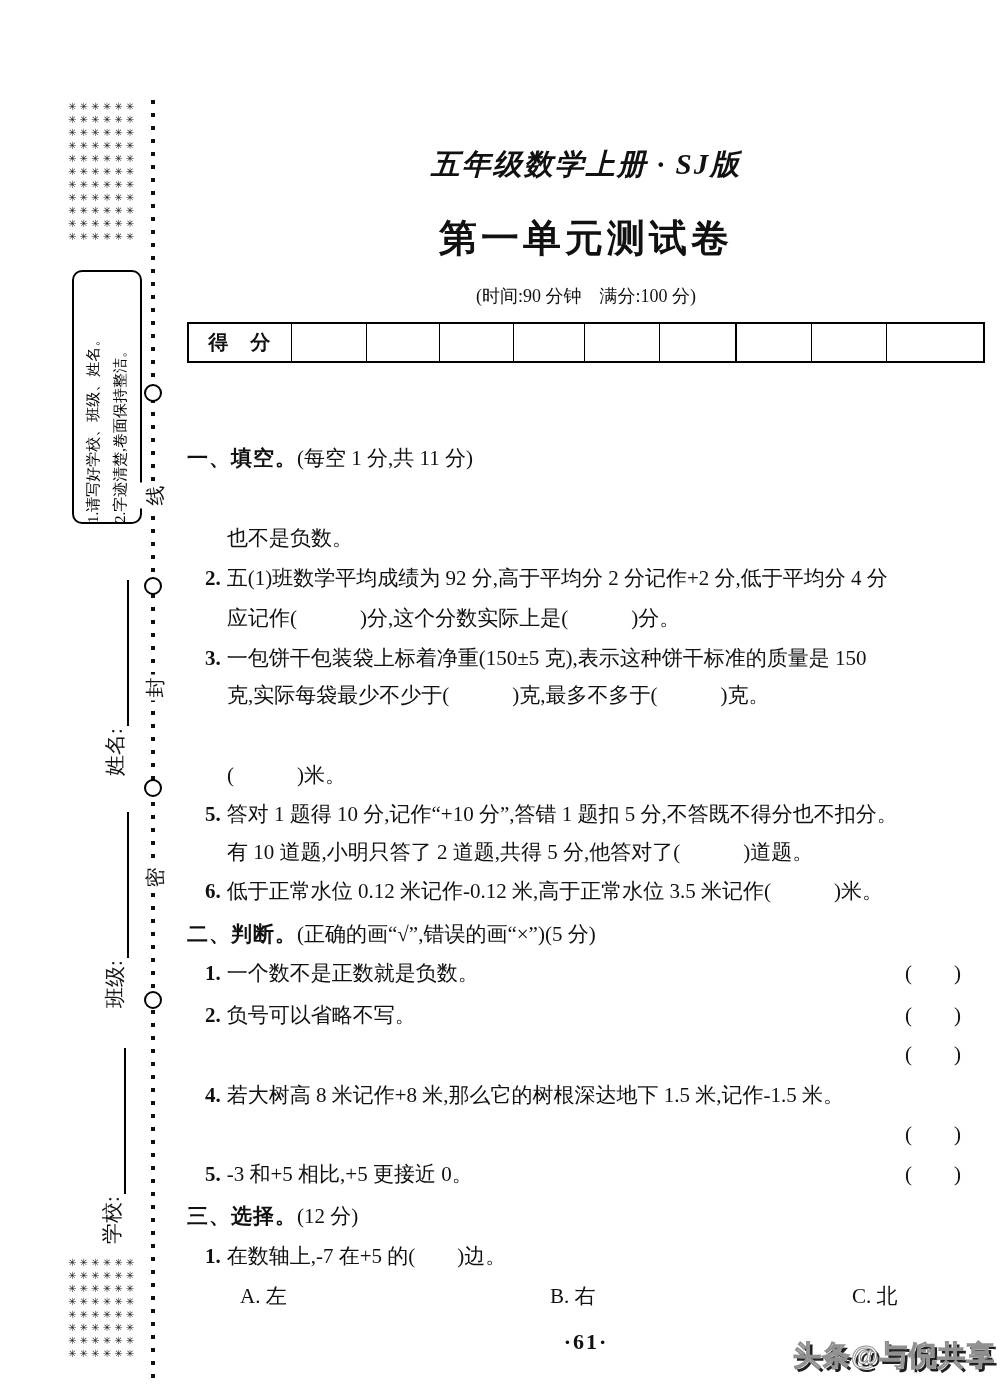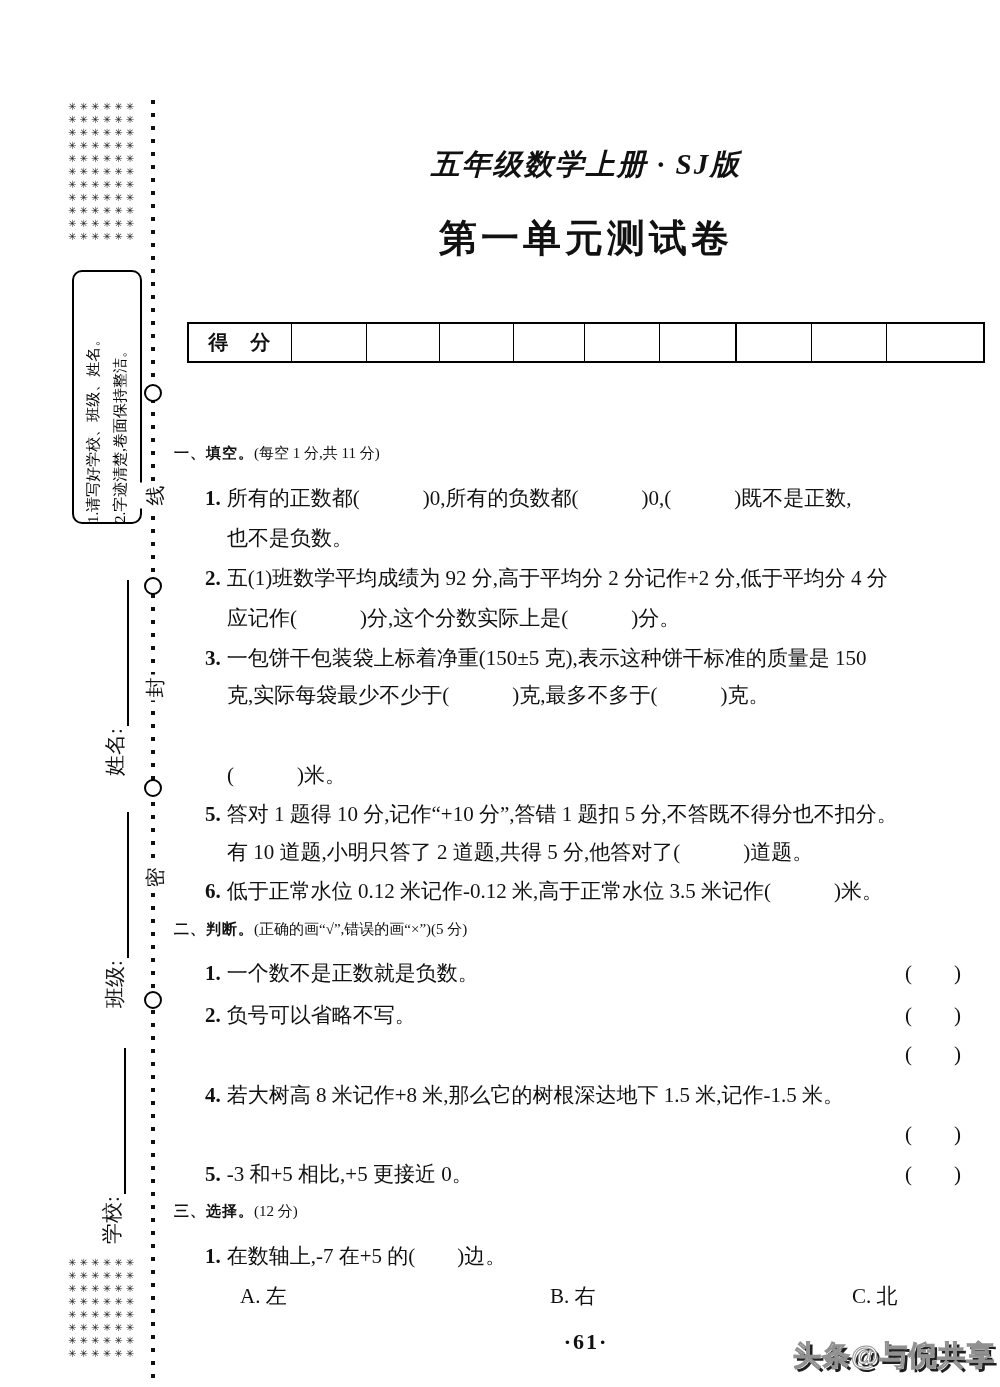--- a/index.html
+++ b/index.html
@@ -61,21 +61,21 @@
   .score-table{
     position:absolute;left:187px;top:322px;border-collapse:collapse;table-layout:fixed;
   }
   .score-table td{
     border:1px solid #000;text-align:center;font-size:20px;font-weight:bold;
     height:37px;padding:0;letter-spacing:1px;
   }
   .score-table{border:2px solid #000;}
   .score-table td.thickl{border-left:2px solid #000;}
   
-  .h-section{left:174px;font-size:15px;}
+  .h-section{left:187px;font-size:21px;}
   .h-section .hb{font-weight:bold;letter-spacing:1px;}
   .q-line{left:205px;font-size:21px;}
   .q-cont{left:227px;font-size:21px;}
   .q-line .qn{font-weight:bold;margin-right:6px;}
   .judge-bracket{left:905px;font-size:21px;}
   .option{font-size:21px;}
   .page-number{
     left:187px;top:1329px;width:798px;text-align:center;
     font-size:22px;font-weight:bold;letter-spacing:2px;
   }
@@ -136,20 +136,21 @@
     <span>班级:</span>
       <span class="blank-line"></span>
   </div>
   <div class="side-field" style="top:1122px;left:4px;">
     <span>学校:</span>
       <span class="blank-line"></span>
   </div>
 
   <div class="abs edition">五年级数学上册 · SJ版</div>
   <div class="abs exam-title">第一单元测试卷</div>
+  <div class="abs exam-subtitle">(时间:90 分钟　满分:100 分)</div>
 
   <table class="score-table">
     <colgroup>
       <col style="width:103px">
         <col style="width:75px">
         <col style="width:73px">
       <col style="width:74px">
         <col style="width:71px">
         <col style="width:75px">
       <col style="width:77px">
@@ -170,23 +171,20 @@
       <td></td>
       <td></td>
     </tr>
   </tbody>
     </table>
 
   <div class="abs h-section" style="top:444px;">
     <span class="hb">一、填空。</span><span>(每空 1 分,共 11 分)</span>
   </div>
 
-  <div class="abs q-line" style="top:484px;">
-    <span class="qn">1.</span><span>所有的正数都(　　　)0,所有的负数都(　　　)0,(　　　)既不是正数,</span>
-  </div>
   <div class="abs q-cont" style="top:524px;">也不是负数。</div>
 
   <div class="abs q-line" style="top:564px;">
     <span class="qn">2.</span><span>五(1)班数学平均成绩为 92 分,高于平均分 2 分记作+2 分,低于平均分 4 分</span>
   </div>
   <div class="abs q-cont" style="top:604px;">应记作(　　　)分,这个分数实际上是(　　　)分。</div>
 
   <div class="abs q-line" style="top:644px;">
     <span class="qn">3.</span><span>一包饼干包装袋上标着净重(150±5 克),表示这种饼干标准的质量是 150</span>
   </div>

